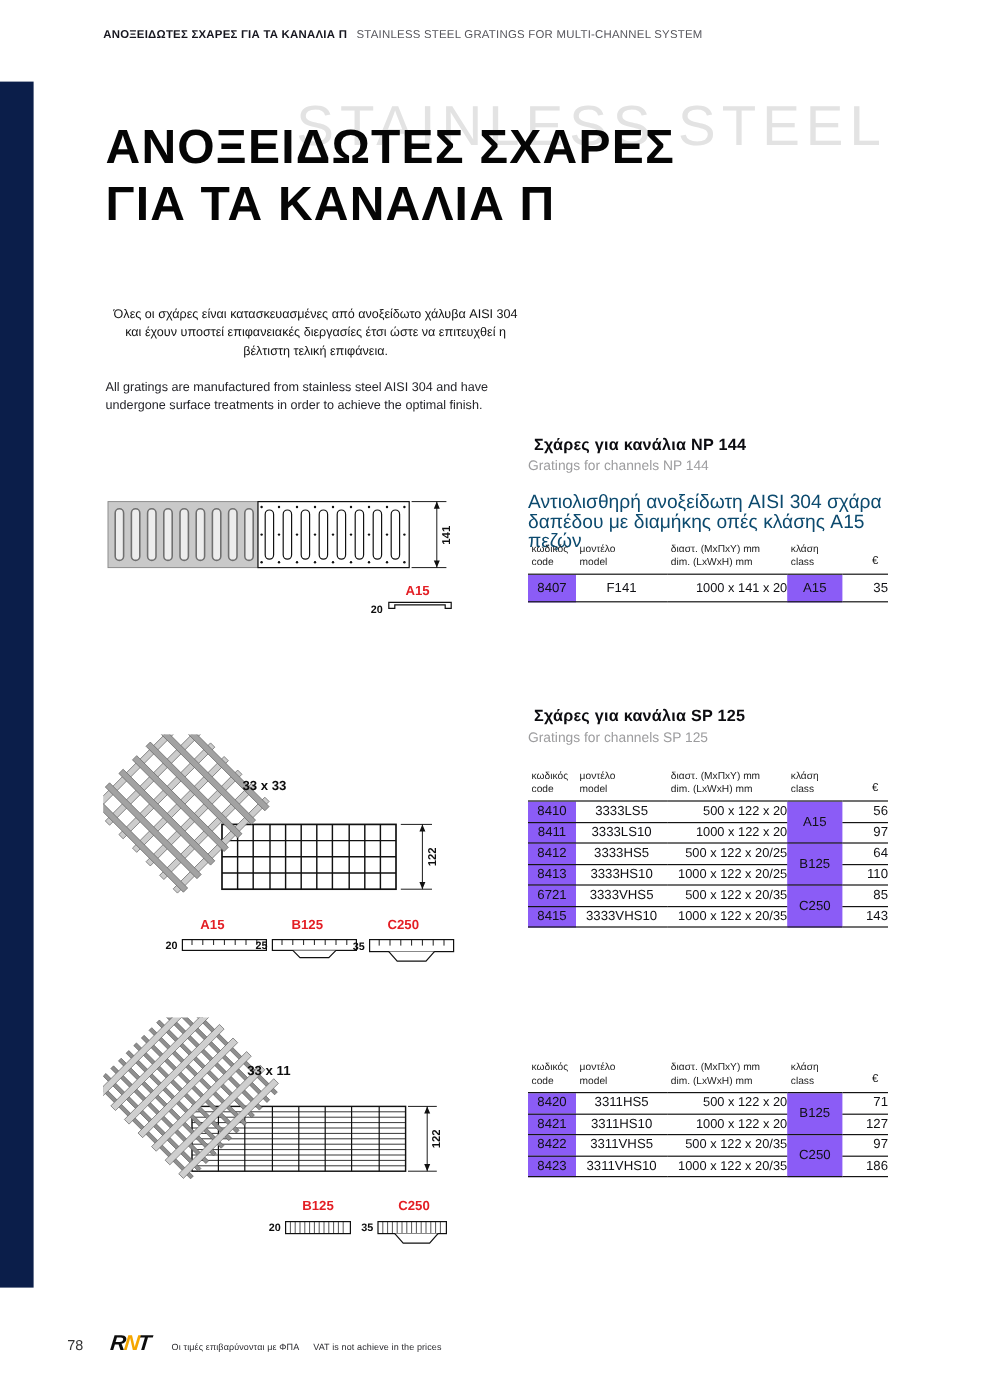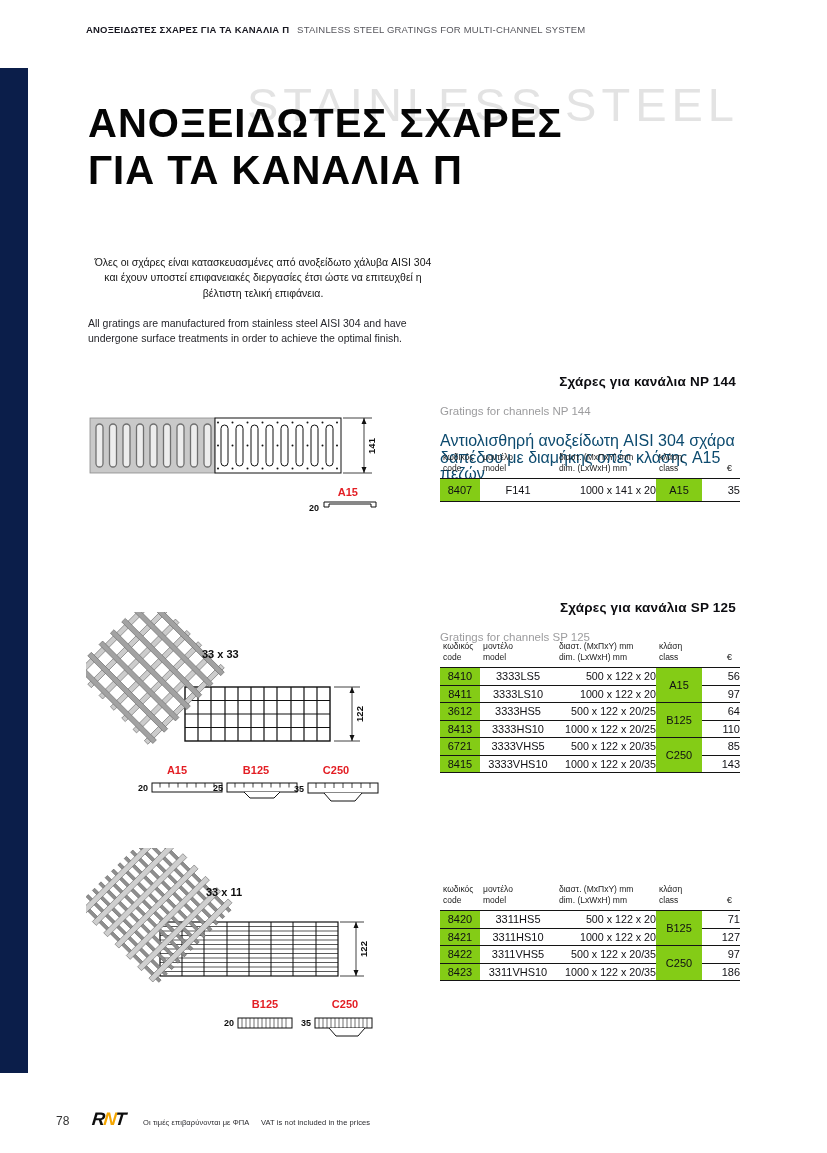--- a/index.html
+++ b/index.html
@@ -14,38 +14,38 @@
   
   .hero-bg{position:absolute;right:88px;top:78px;text-align:right;font-size:47px;line-height:53px;
            color:#e3e3e3;letter-spacing:5px;font-weight:400;z-index:0;white-space:nowrap;}
   .hero-title{position:absolute;left:88px;top:100px;font-size:40px;line-height:47px;color:#050505;
               font-weight:700;letter-spacing:1px;z-index:1;white-space:nowrap;}
   
   .intro-gr{position:absolute;left:88px;top:244px;width:350px;font-size:10.5px;line-height:15.5px;color:#141414;text-align:center;}
   .intro-en{position:absolute;left:88px;top:305px;width:332px;font-size:10.5px;line-height:15.5px;color:#26262b;}
   
   .sec-head{position:absolute;left:440px;width:312px;}
-  .sec-title{font-size:13.5px;font-weight:bold;color:#0c0c10;margin:16px;letter-spacing:.2px;text-align:right;}
+  .sec-title{font-size:13.5px;font-weight:bold;color:#0c0c10;margin:5px;letter-spacing:.2px;}
   .sec-sub{font-size:11.5px;color:#9c9c9e;margin-top:3px;}
   .sec-desc{font-size:16px;color:#0c4a6e;line-height:16.5px;}
   
   .ptable{position:absolute;left:440px;border-collapse:collapse;table-layout:fixed;width:300px;
           font-size:11px;color:#101014;}
   .ptable th{font-weight:400;font-size:8.5px;line-height:10.5px;color:#222;text-align:left;
              vertical-align:bottom;padding:0 0 5px 3px;border-bottom:1.6px solid #141414;margin-top:48px;}
   .ptable th.th-r{text-align:right;padding-right:8px;font-size:9.5px;}
   .ptable td{border-bottom:1px solid #141414;padding:0;}
   .rows-tall td{height:22px;}
   .rows-std td{height:16.5px;}
   .c-code{text-align:center;}
   .c-model{padding-left:5px;text-align:center;}
   .c-dim{text-align:right;padding-right:4px;font-size:10.7px;}
   .c-class{text-align:center;}
   .c-price{text-align:right;padding-right:6px;}
-  .blue{background:#84cc16;}
+  .blue{background:#8b5cf6;}
   .b2{border-bottom-width:1.6px !important;}
   
   .dwg{position:absolute;}
   .dwg text{font-family:"Liberation Sans", sans-serif;}
   .redlbl{fill:#e31e24;font-weight:bold;font-size:11px;}
   .meshlbl{fill:#0d0d0d;font-weight:bold;font-size:11px;}
   .dimtxt{fill:#0d0d0d;font-weight:bold;font-size:9.5px;}
   .thk{fill:#0d0d0d;font-weight:bold;font-size:9px;}
   
   .pagenum{position:absolute;left:56px;top:1114px;font-size:12px;color:#333;}
@@ -286,21 +286,21 @@
         <td class="c-class blue" rowspan="2">A15</td>
         <td class="c-price">56</td>
       </tr>
       <tr>
         <td class="c-code blue">8411</td>
         <td class="c-model">3333LS10</td>
         <td class="c-dim">1000 x 122 x 20</td>
         <td class="c-price">97</td>
       </tr>
       <tr>
-        <td class="c-code blue">3612</td>
+        <td class="c-code blue">8412</td>
         <td class="c-model">3333HS5</td>
         <td class="c-dim">500 x 122 x 20/25</td>
         <td class="c-class blue" rowspan="2">B125</td>
         <td class="c-price">64</td>
       </tr>
       <tr>
         <td class="c-code blue">8413</td>
         <td class="c-model">3333HS10</td>
         <td class="c-dim">1000 x 122 x 20/25</td>
         <td class="c-price">110</td>
@@ -426,15 +426,15 @@
         <td class="c-model b2">3311VHS10</td>
         <td class="c-dim b2">1000 x 122 x 20/35</td>
         <td class="c-price b2">186</td>
       </tr>
     </tbody>
   </table>
 
   <span class="pagenum">78</span>
   <span class="logo"><span>R</span><span class="n">N</span><span>T</span></span>
   <span class="note note-gr">Οι τιμές επιβαρύνονται με ΦΠΑ</span>
-  <span class="note note-en">VAT is not included in the prices</span>
+  <span class="note note-en">VAT is not achieve in the prices</span>
 
 </div>
 
 </body></html>

